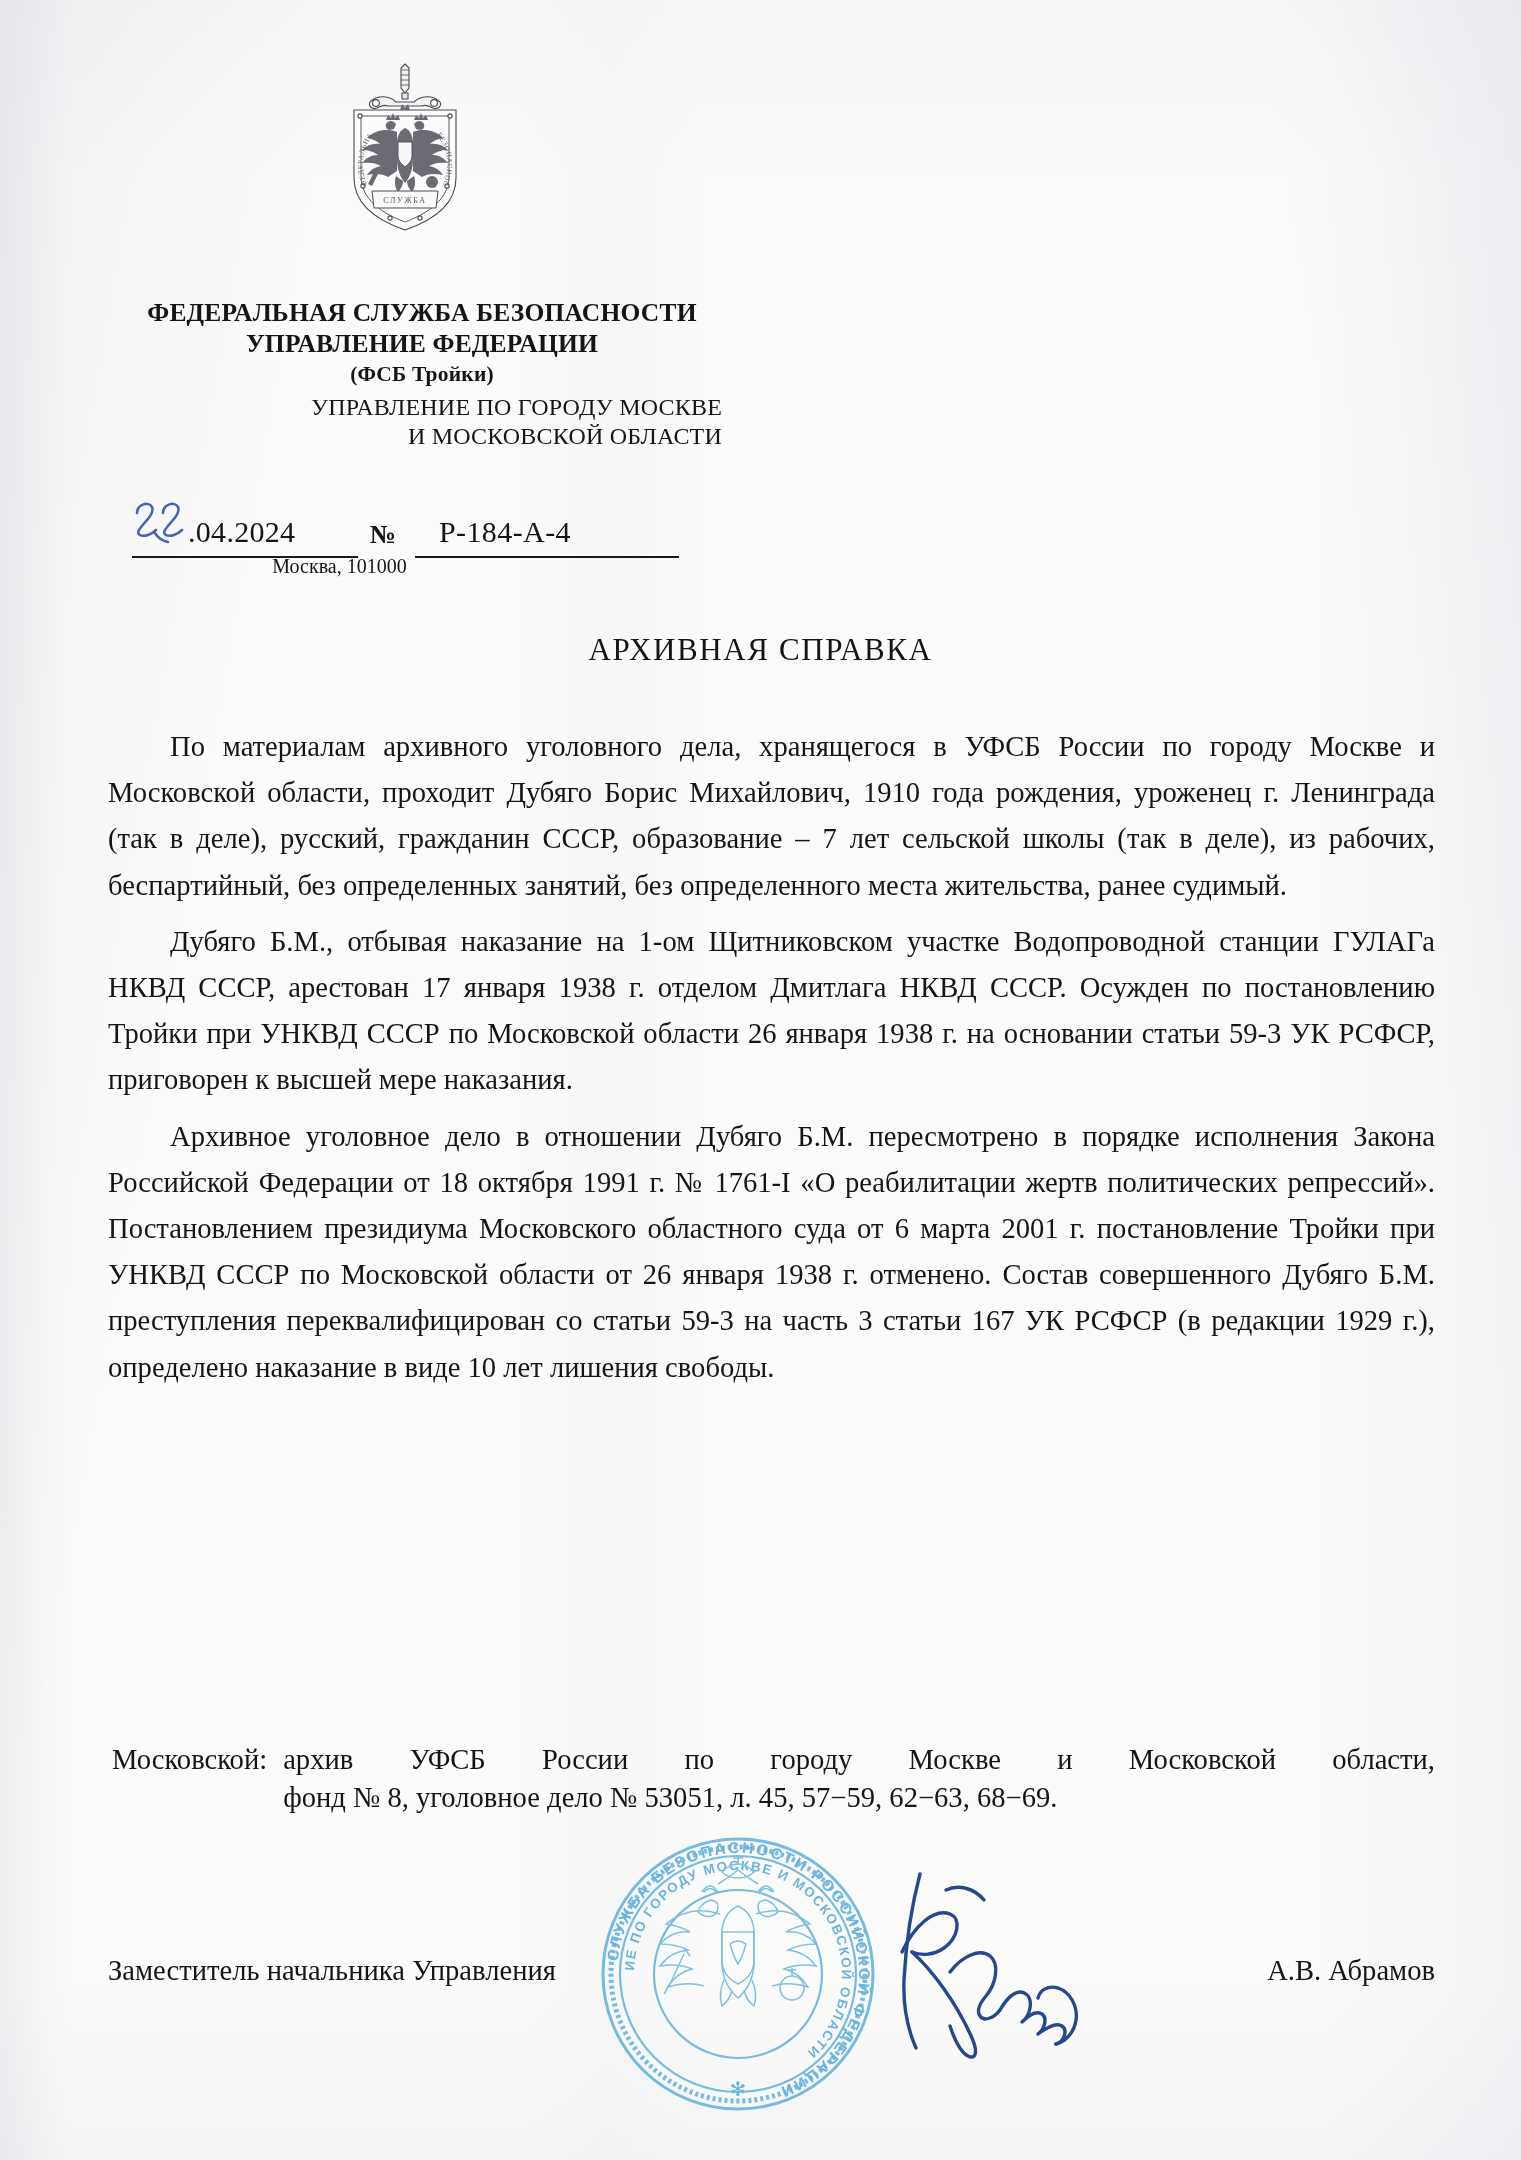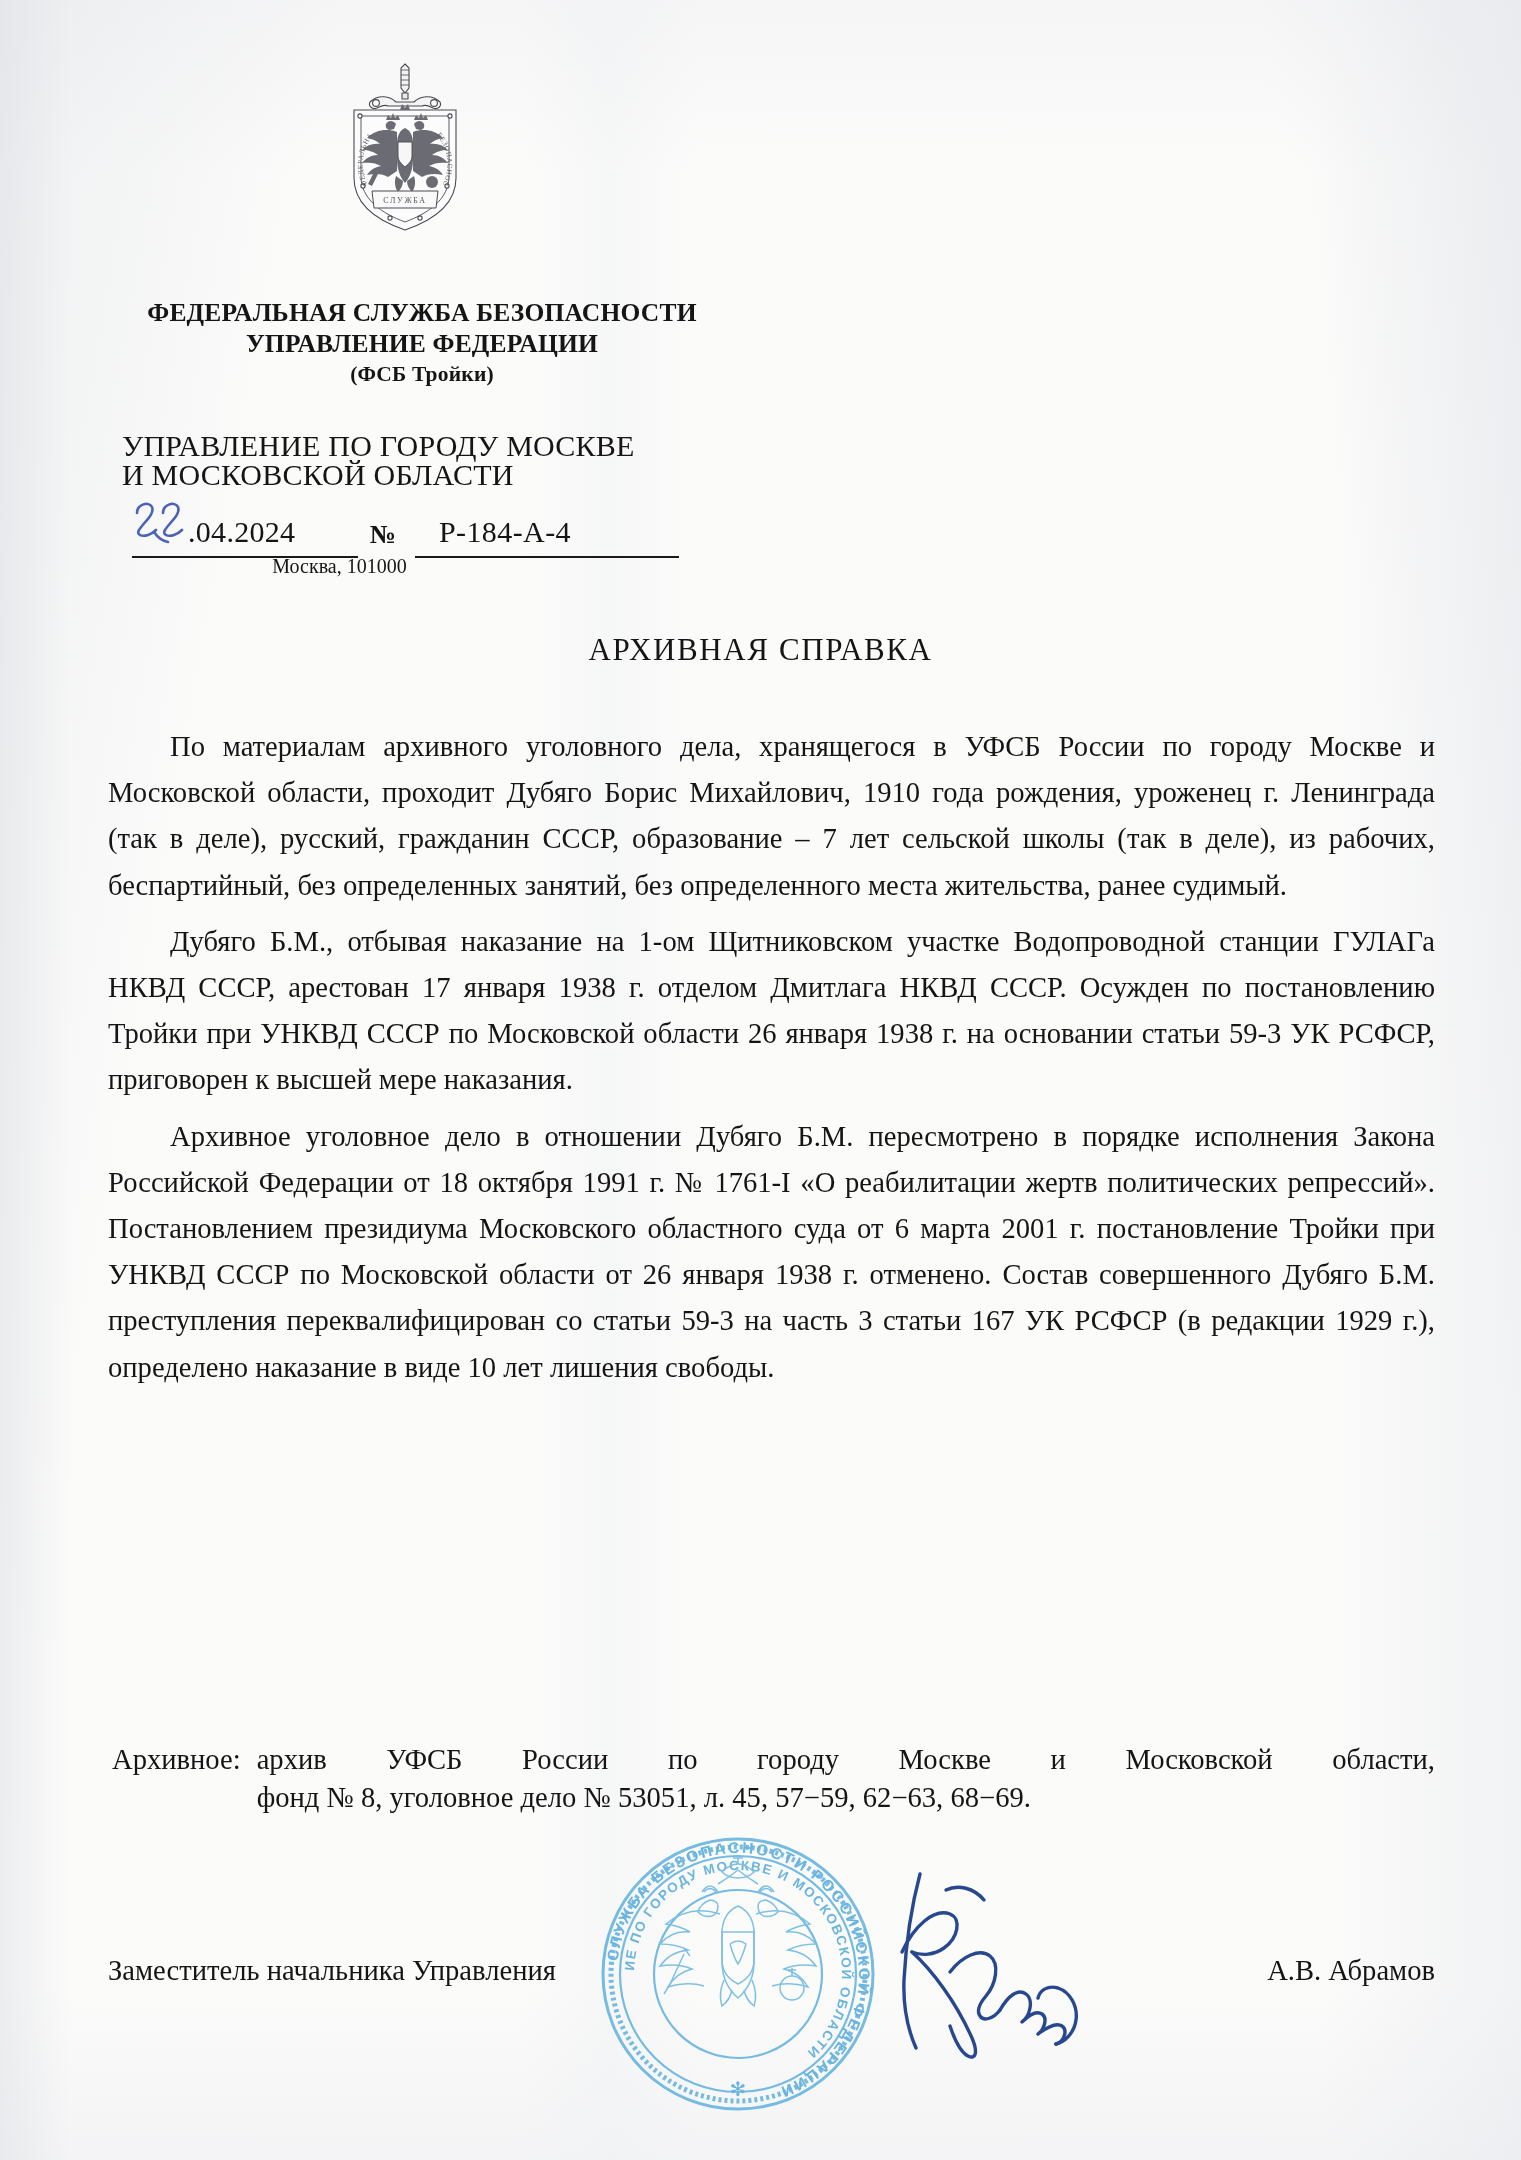--- a/index.html
+++ b/index.html
@@ -55,25 +55,25 @@
     font-size: 25.5px;
     line-height: 31px;
     letter-spacing: 0.2px;
     text-align: center;
   }
   #org-name .line3 { font-size: 21.5px; }
 
   #dept-name {
     position: absolute;
     left: 122px;
-    top: 431px;
+    top: 393px;
     width: 600px;
-    font-size: 30px;
+    font-size: 24px;
     line-height: 29px;
-    text-align: left;
+    text-align: right;
     letter-spacing: 0.2px;
   }
 
   
   #docline {
     position: absolute;
     left: 132px;
     top: 512px;
     width: 560px;
     height: 46px;
@@ -322,21 +322,21 @@
   <div id="doc-title">АРХИВНАЯ СПРАВКА</div>
 
   <div id="body-text">
     <p>По материалам архивного уголовного дела, хранящегося в УФСБ России по городу Москве и Московской области, проходит Дубяго Борис Михайлович, 1910 года рождения, уроженец г. Ленинграда (так в деле), русский, гражданин СССР, образование – 7 лет сельской школы (так в деле), из рабочих, беспартийный, без определенных занятий,  без определенного места жительства, ранее судимый.</p>
     <p>Дубяго Б.М., отбывая наказание на 1-ом Щитниковском участке Водопроводной станции ГУЛАГа НКВД СССР, арестован 17 января 1938 г. отделом Дмитлага НКВД СССР. Осужден по постановлению Тройки при УНКВД СССР по Московской области 26 января 1938 г. на основании статьи 59-3 УК РСФСР, приговорен к высшей мере наказания.</p>
     <p>Архивное уголовное дело в отношении Дубяго Б.М. пересмотрено в порядке исполнения Закона Российской Федерации от 18 октября 1991 г. № 1761-I «О реабилитации жертв политических репрессий». Постановлением президиума Московского областного суда от 6 марта 2001 г. постановление Тройки при УНКВД СССР по Московской области от 26 января 1938 г. отменено. Состав совершенного Дубяго Б.М. преступления  переквалифицирован со статьи 59-3 на часть 3 статьи 167 УК РСФСР (в редакции 1929 г.), определено наказание в виде 10 лет лишения свободы.</p>
   </div>
 
   <div id="basis">
     <div id="basis-row">
-      <div id="basis-label">Архивное:</div>
+      <div id="basis-label">Московской:</div>
       <div id="basis-body">
         <span id="basis-line1">архив УФСБ России по городу Москве и Московской области,</span>
         <span id="basis-line2">фонд № 8, уголовное дело № 53051, л. 45, 57−59, 62−63, 68−69.</span>
       </div>
     </div>
   </div>
 
   <svg id="seal" viewBox="0 0 292 292">
     <defs>
       <path id="sealOuter" d="M146 146 m -121 0 a 121 121 0 1 1 242 0 a 121 121 0 1 1 -242 0"></path>

